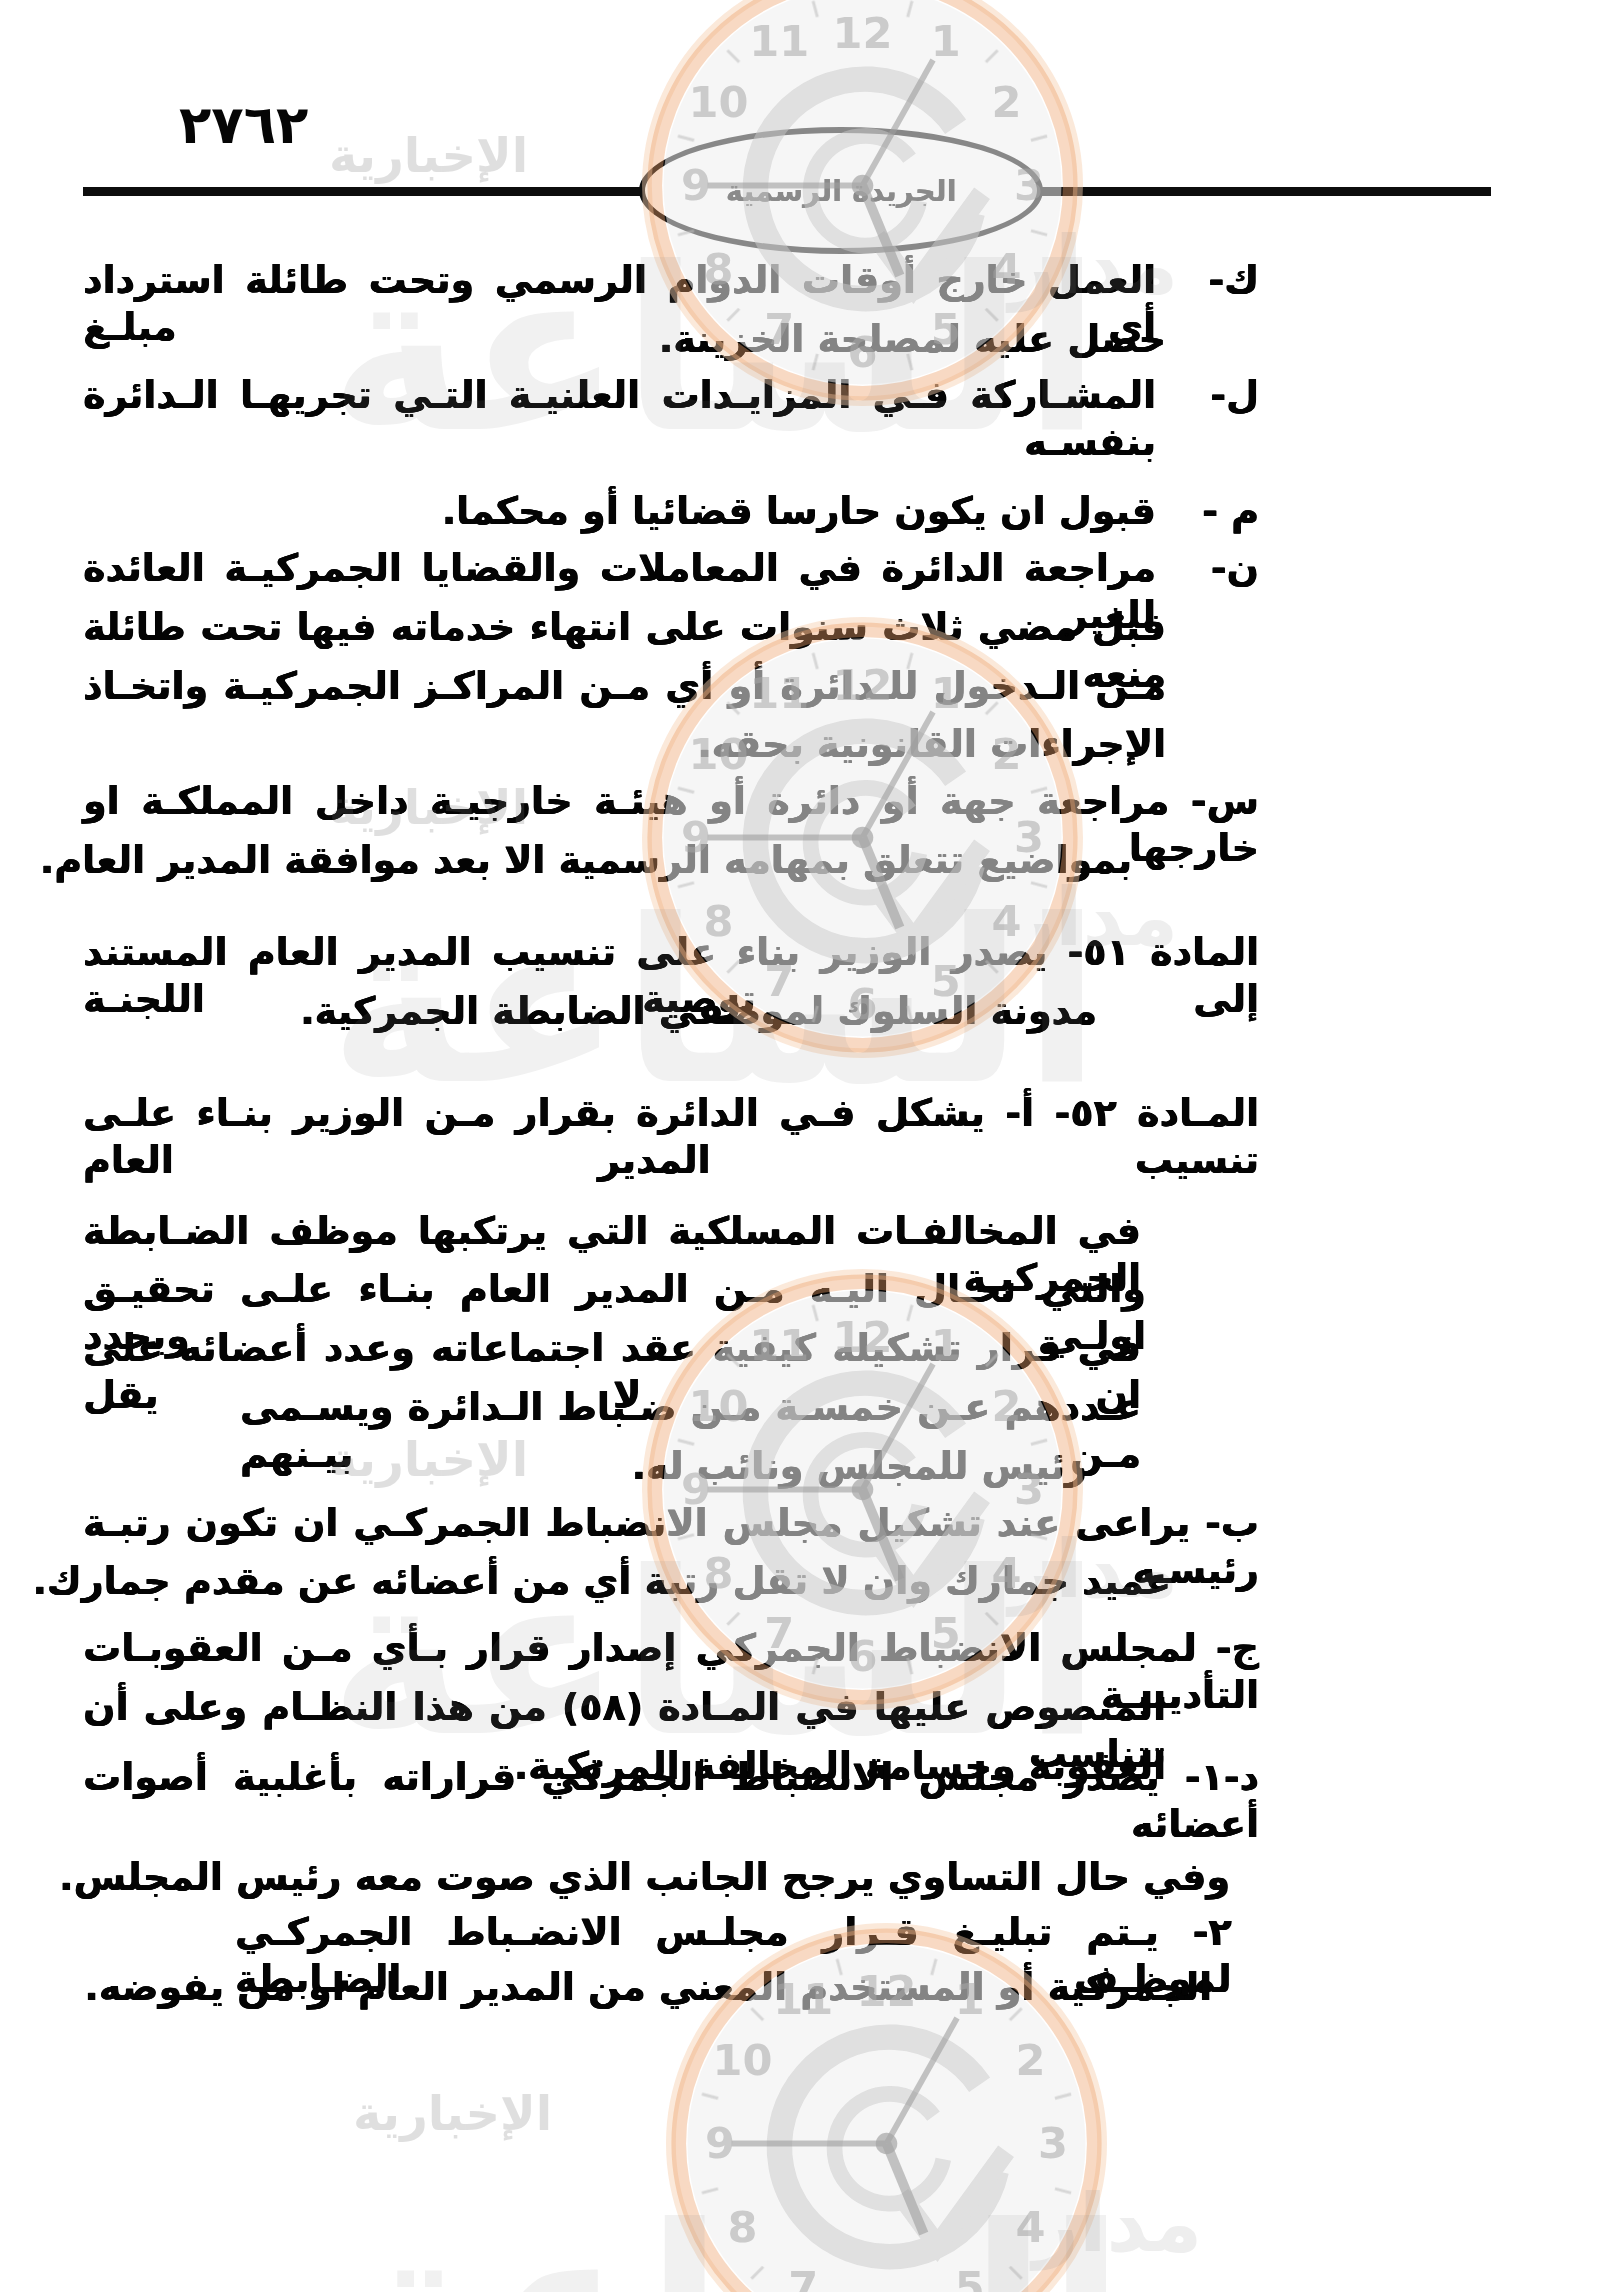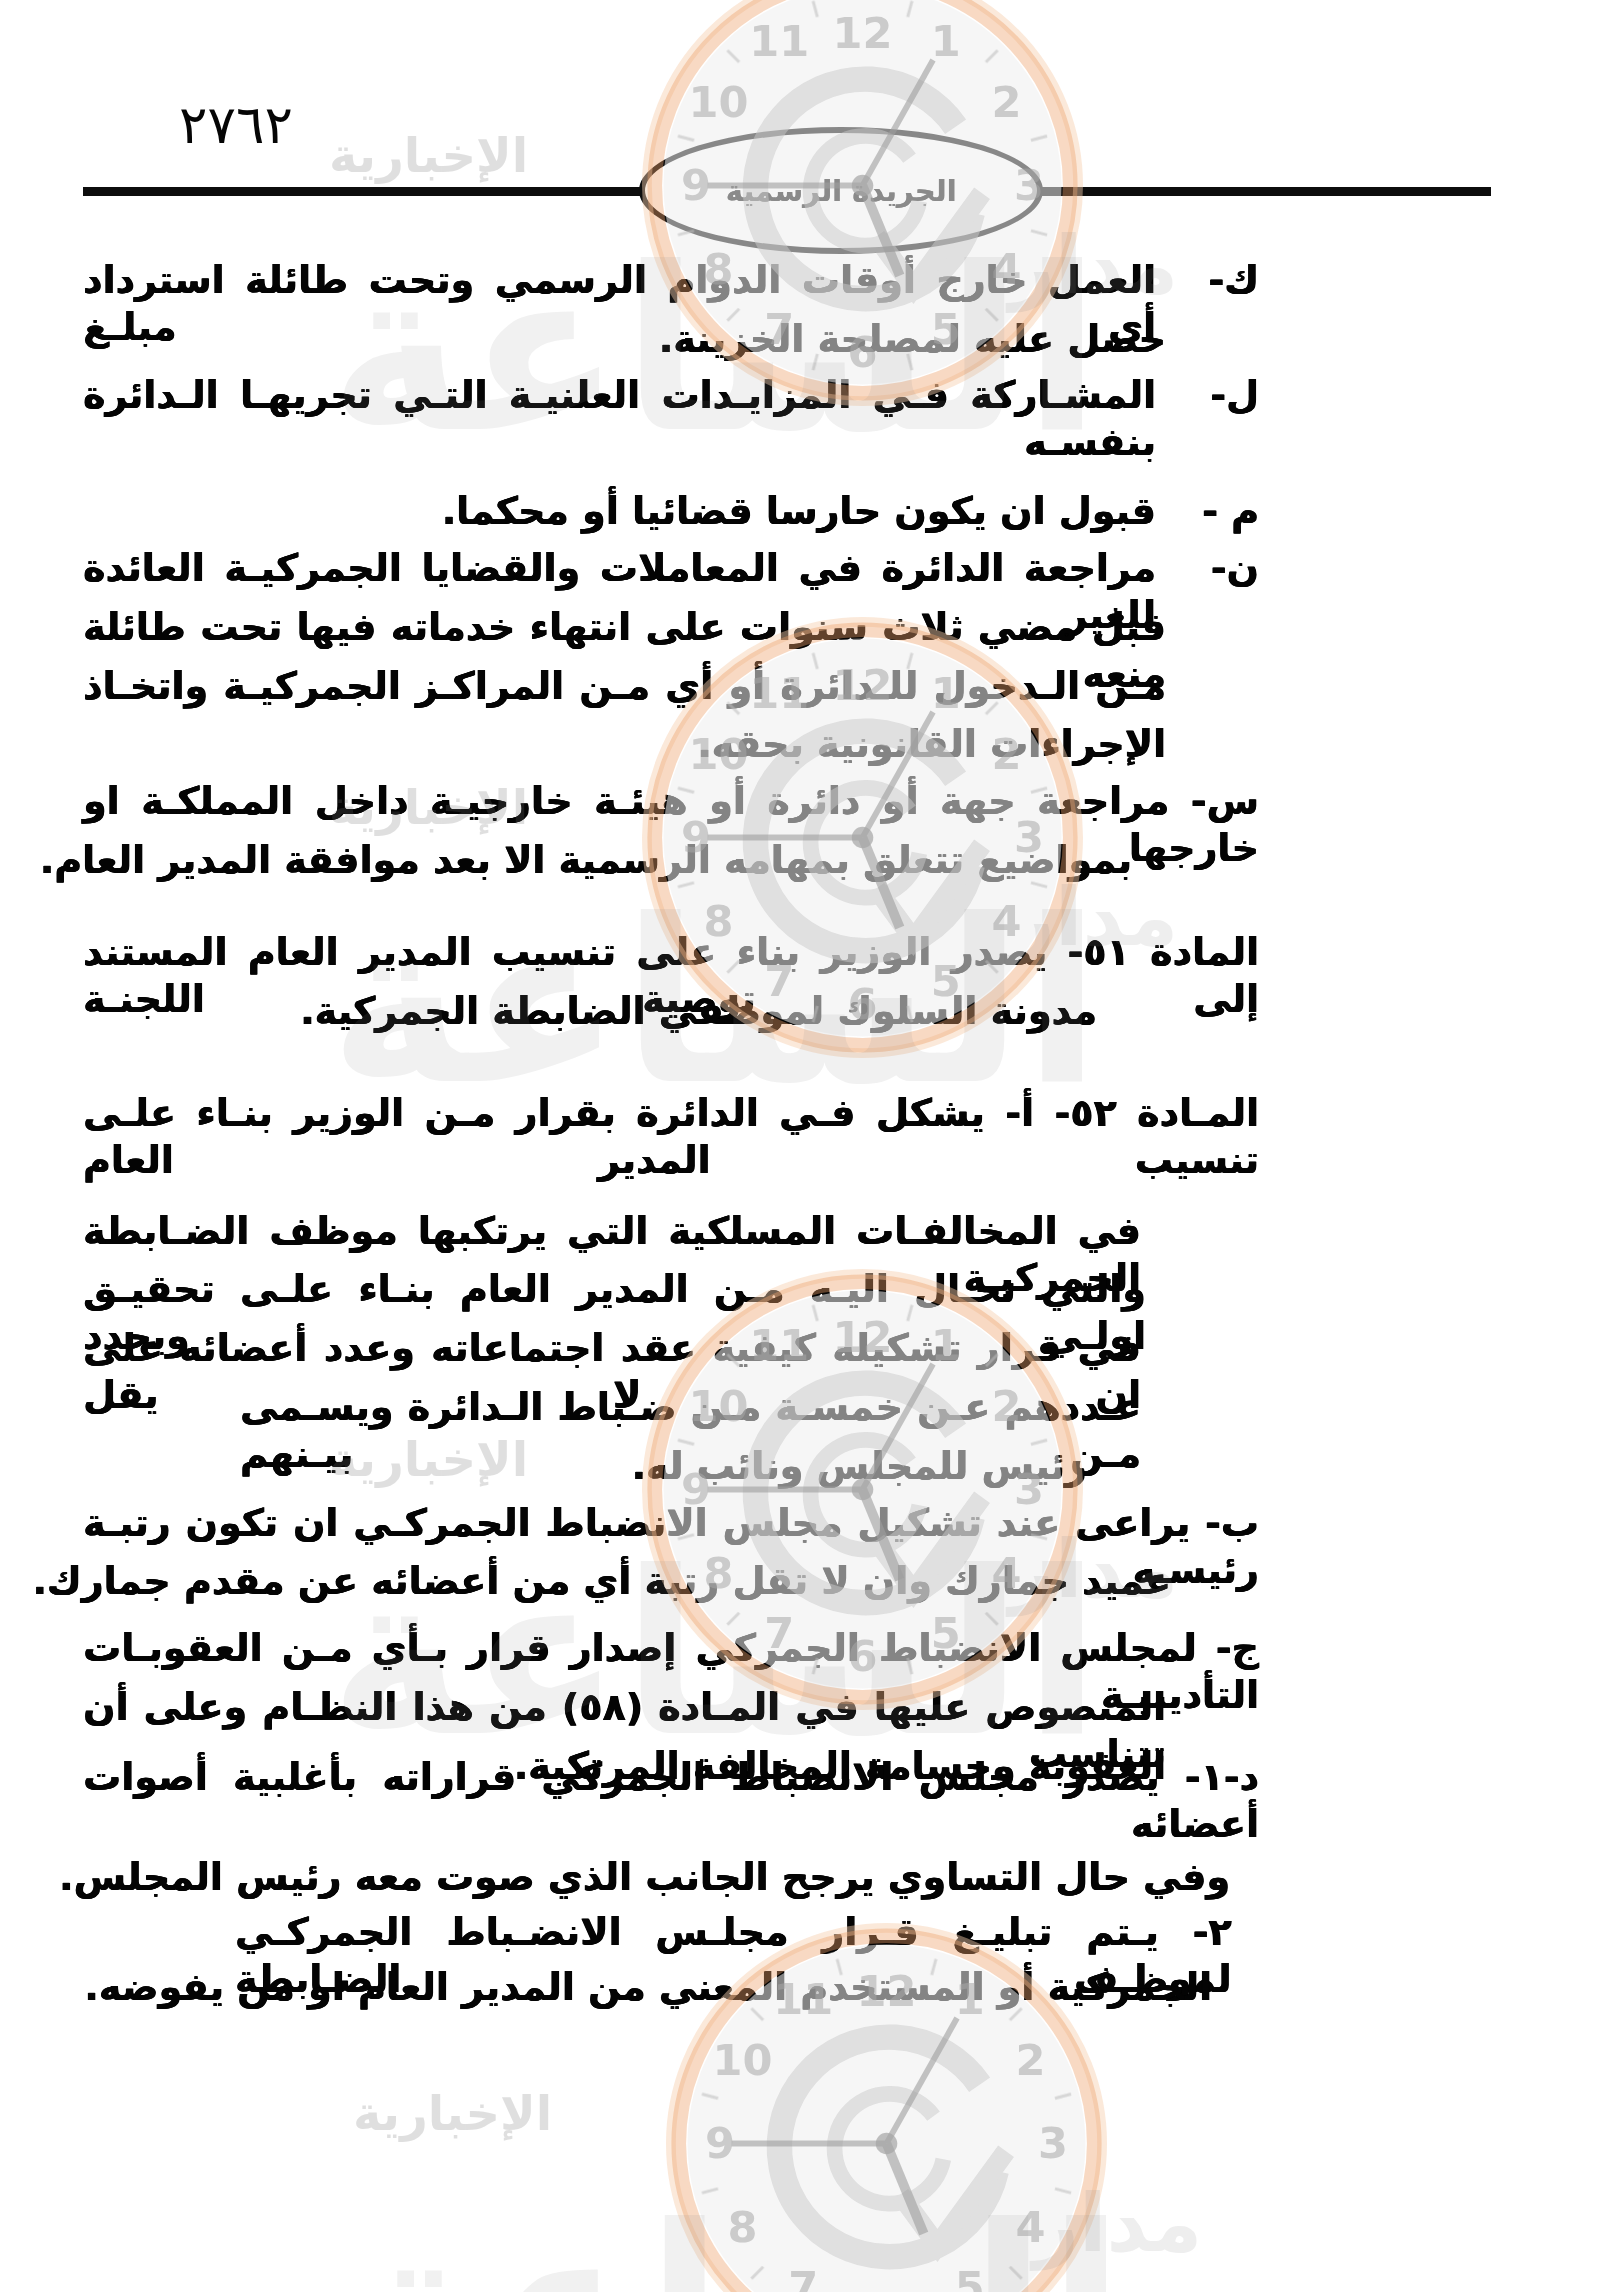--- a/index.html
+++ b/index.html
@@ -7,21 +7,21 @@
     position:relative;
     width:1621px;height:2293px;
     background:#ffffff;
     overflow:hidden;
     font-family:"DejaVu Sans", sans-serif;
     direction:rtl;
   }
   
   #page-number{
     position:absolute;left:179px;top:94px;
-    font-size:53px;font-weight:400;color:#050505;
+    font-size:53px;font-weight:700;color:#050505;
     letter-spacing:5.9px;
     direction:ltr;
   }
   #header-rule{
     position:absolute;left:83px;top:187px;width:1408px;height:8.8px;
     background:#0d0d0d;
   }
   #title-oval{
     position:absolute;left:639px;top:127px;width:404px;height:127px;
     border:6.9px solid #0d0d0d;border-radius:50%;

